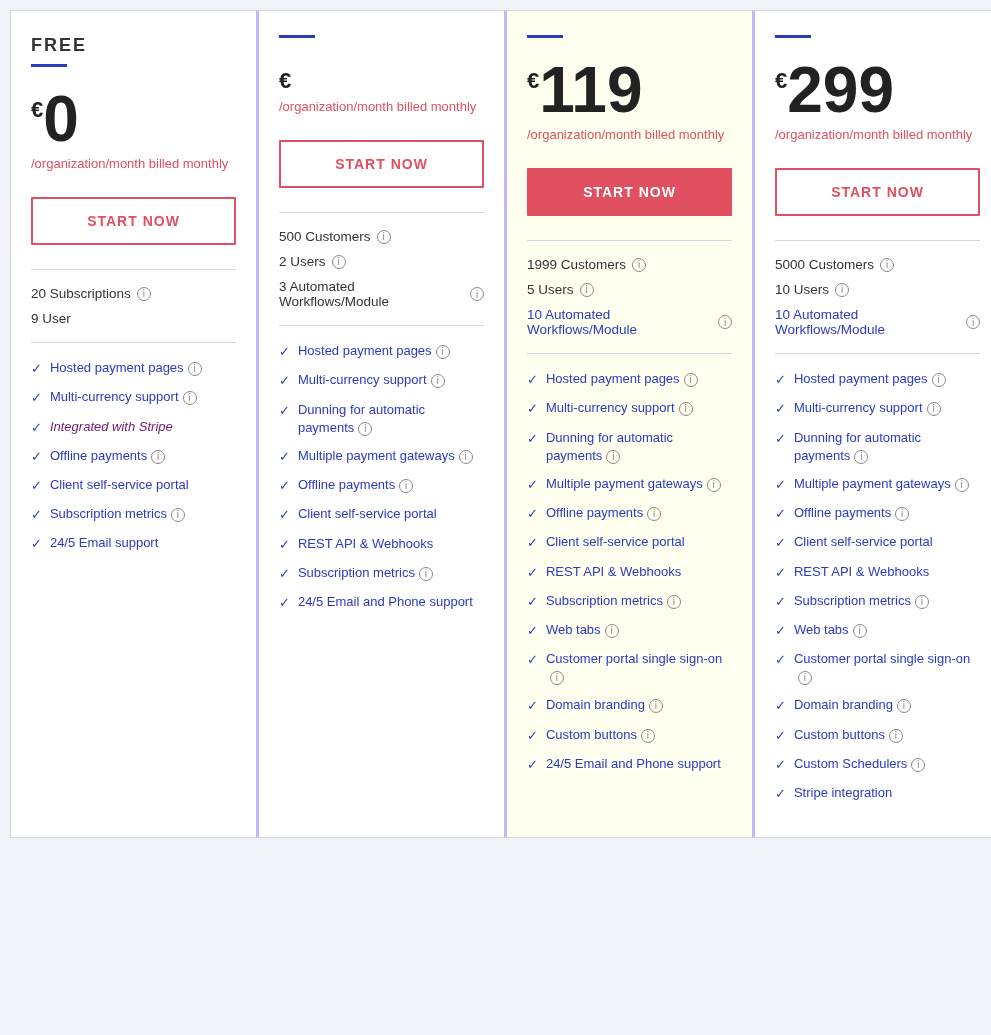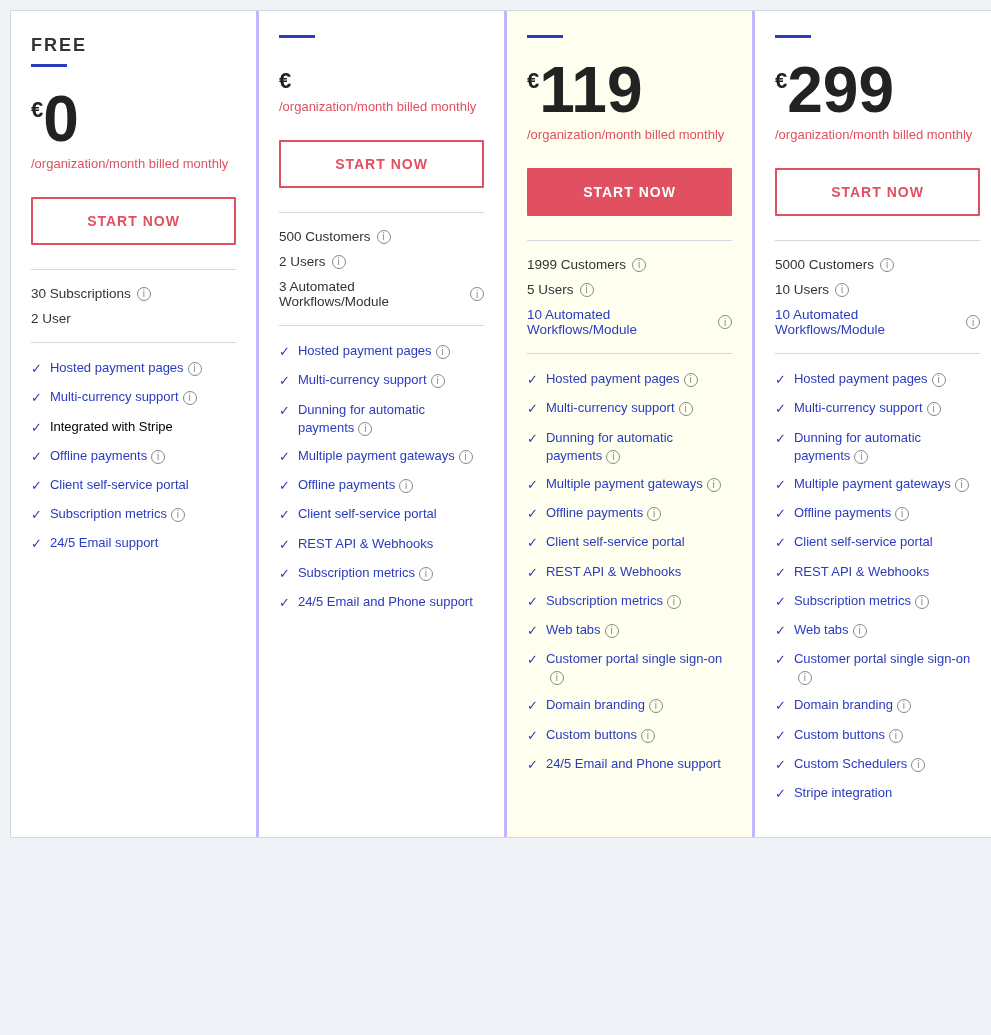--- a/index.html
+++ b/index.html
@@ -135,38 +135,38 @@
   </style>
 </head>
 <body>
 
 <div class="pricing-table" id="pricing-table">
 <div class="plan"><div class="plan-name">FREE</div><div class="plan-divider"></div><div class="plan-price">
         <span class="currency">€</span>
         <span class="price-number">0</span>
       </div><div class="billing-info">/organization/month billed monthly</div><button class="start-btn outline">START NOW</button><hr class="plan-divider-line"><div class="plan-specs">
         <div class="spec-item">
-          <span>30 Subscriptions</span>
-          <span class="info-icon">i</span>
-        </div>
-        <div class="spec-item">
-          <span>2 User</span>
+          <span>20 Subscriptions</span>
+          <span class="info-icon">i</span>
+        </div>
+        <div class="spec-item">
+          <span>9 User</span>
         </div>
       </div><hr class="plan-divider-line"><ul class="feature-list">
         <li class="feature-item">
           <span class="check-icon">✓</span>
           <span style="color: rgb(42, 59, 189);"><span>Hosted payment pages</span><span class="info-icon" style="margin-left: 4px;">i</span></span>
         </li>
         <li class="feature-item">
           <span class="check-icon">✓</span>
           <span style="color: rgb(42, 59, 189);"><span>Multi-currency support</span><span class="info-icon" style="margin-left: 4px;">i</span></span>
         </li>
         <li class="feature-item">
           <span class="check-icon">✓</span>
-          <span style="color: #000000;"><span>Integrated with Stripe</span></span>
+          <span style="color: #701a75; font-style: italic;"><span>Integrated with Stripe</span></span>
         </li>
         <li class="feature-item">
           <span class="check-icon">✓</span>
           <span style="color: rgb(42, 59, 189);"><span>Offline payments</span><span class="info-icon" style="margin-left: 4px;">i</span></span>
         </li>
         <li class="feature-item">
           <span class="check-icon">✓</span>
           <span style="color: rgb(42, 59, 189);"><span>Client self-service portal</span></span>
         </li>
         <li class="feature-item">

